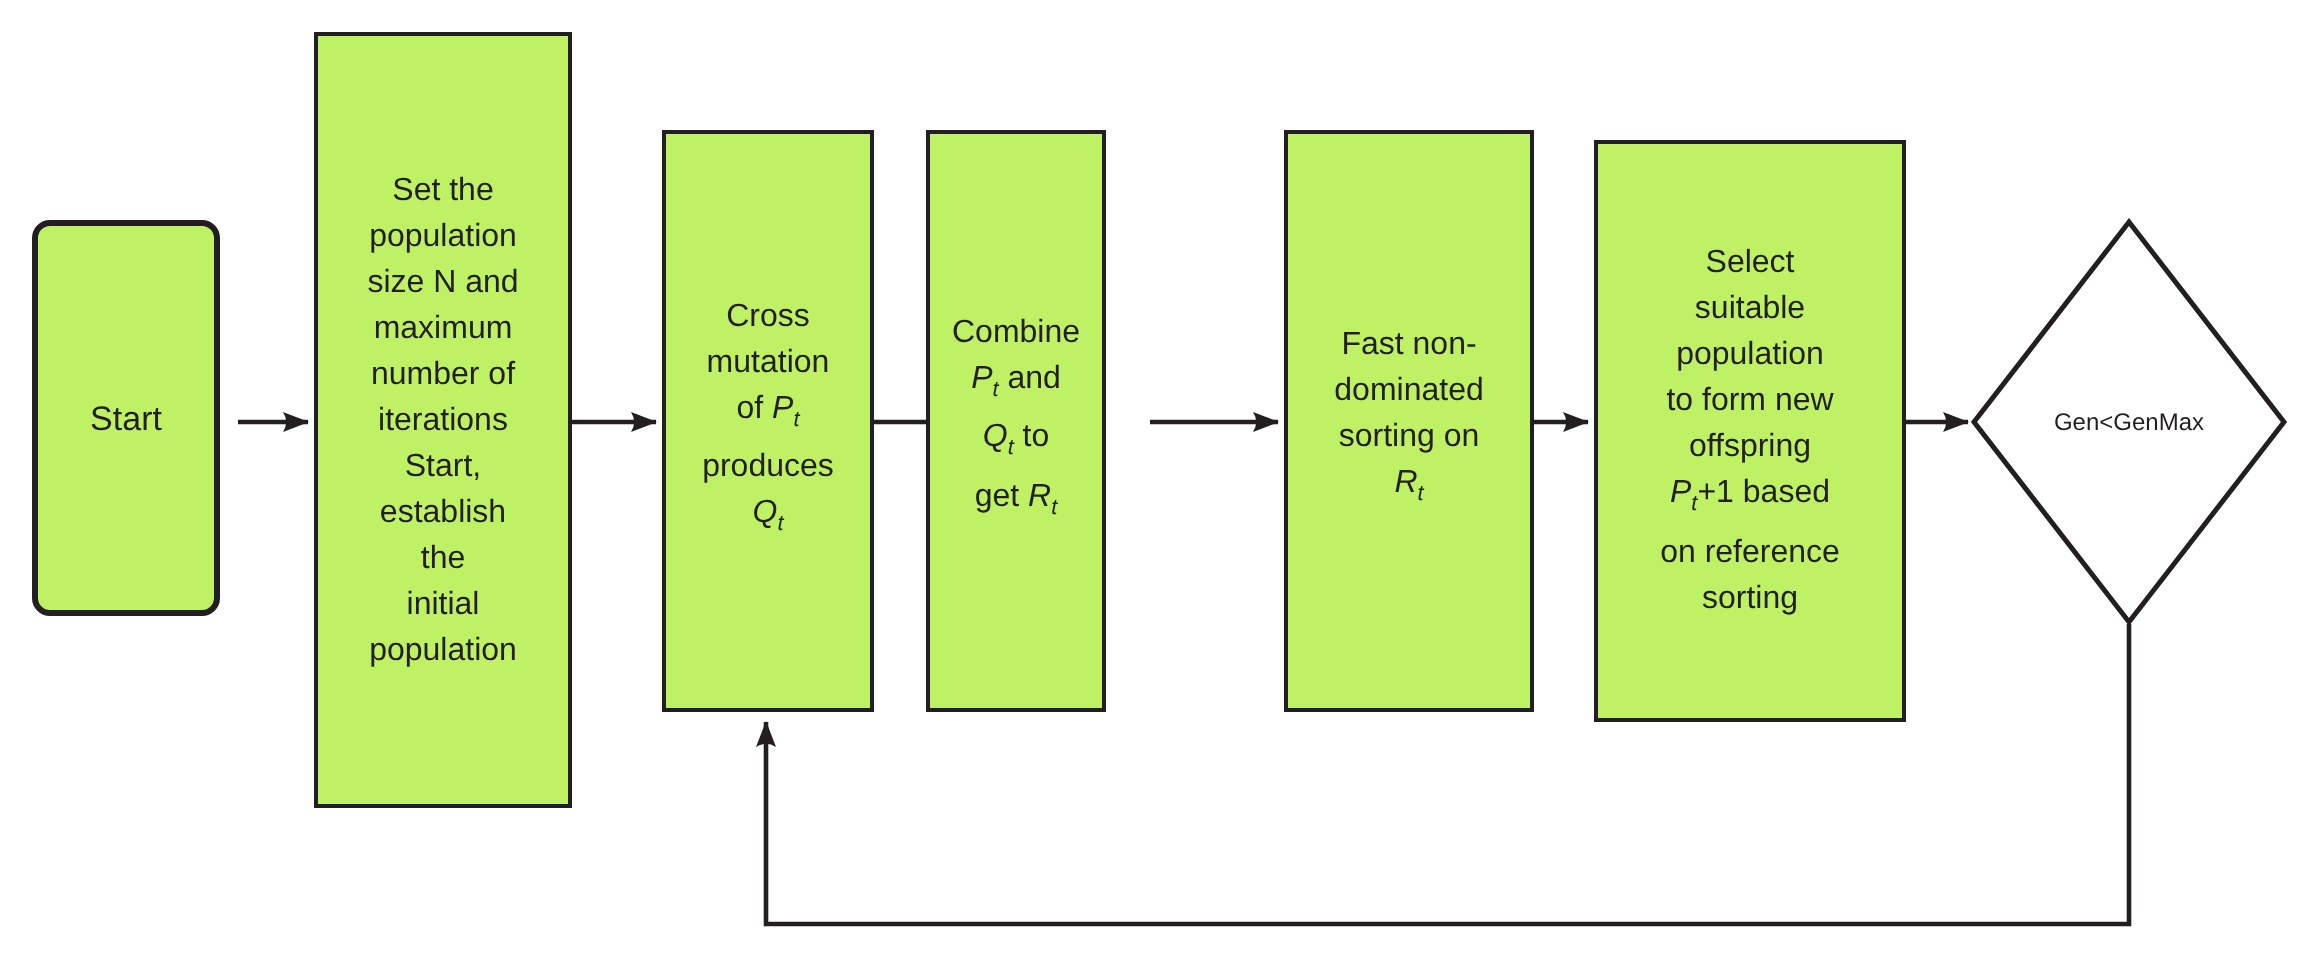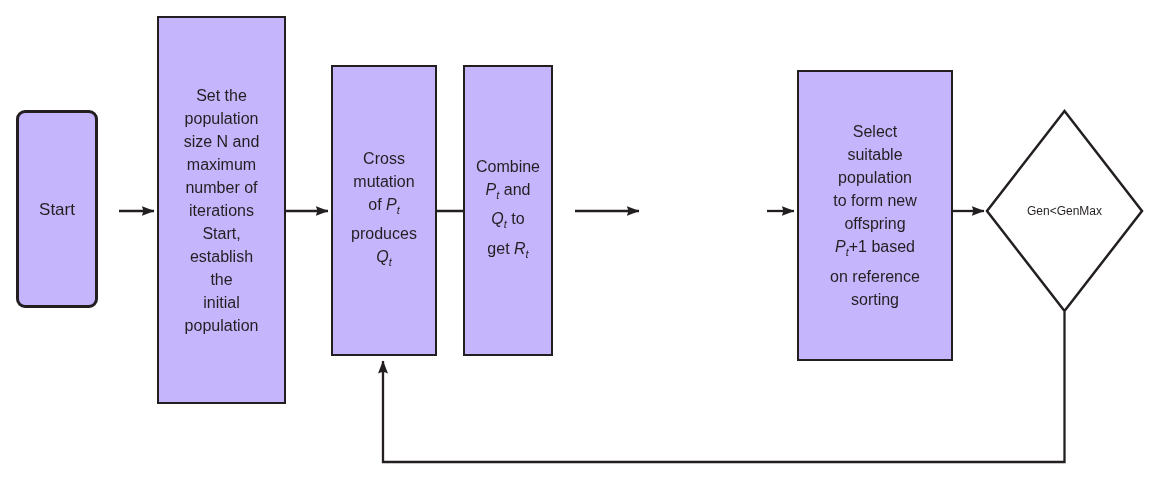--- a/index.html
+++ b/index.html
@@ -20,36 +20,36 @@
     background:var(--bg);
     overflow:hidden;
   }
   .wires{
     position:absolute;
     left:0;top:0;
     width:1150px;height:478px;
   }
   .node{
     position:absolute;
-    background:#c4b5fd;
+    background:#bef264;
     border:2.5px solid var(--stroke);
     display:flex;
     flex-direction:column;
     align-items:center;
     justify-content:center;
     text-align:center;
     font-size:16px;
     line-height:23px;
     color:var(--text);
   }
   .node.no-border{
     border:none;
     background:transparent;
   }
-  #n-start{left:16px;top:110px;width:82px;height:198px;border-radius:9px;border-width:3px;font-size:17px;}
+  #n-start{left:16px;top:110px;width:94px;height:198px;border-radius:9px;border-width:3px;font-size:17px;}
   #n-init{left:157px;top:16px;width:129px;height:388px;}
   #n-cross{left:331px;top:65px;width:106px;height:291px;}
   #n-combine{left:463px;top:65px;width:90px;height:291px;}
   #n-sort{left:642px;top:65px;width:125px;height:291px;}
   #n-select{left:797px;top:70px;width:156px;height:291px;}
   #n-decision{left:986px;top:110px;width:157px;height:202px;font-size:12px;}
   .tline{white-space:nowrap;}
   .var{font-style:italic;}
   .sub{
     font-style:italic;
@@ -115,20 +115,28 @@
 
   <div class="node" id="n-combine">
     <div>
         <div class="tline"><span>Combine</span></div>
         <div class="tline"><span class="var">P</span><span class="sub">t</span><span> and</span></div>
         <div class="tline"><span class="var">Q</span><span class="sub">t</span><span> to</span></div>
         <div class="tline"><span>get </span><span class="var">R</span><span class="sub">t</span></div>
       </div>
   </div>
 
+  <div class="node" id="n-sort">
+    <div>
+        <div class="tline"><span>Fast non-</span></div>
+        <div class="tline"><span>dominated</span></div>
+        <div class="tline"><span>sorting on</span></div>
+        <div class="tline"><span class="var">R</span><span class="sub">t</span></div>
+      </div>
+  </div>
 
   <div class="node" id="n-select">
     <div>
         <div class="tline"><span>Select</span></div>
         <div class="tline"><span>suitable</span></div>
         <div class="tline"><span>population</span></div>
         <div class="tline"><span>to form new</span></div>
         <div class="tline"><span>offspring</span></div>
         <div class="tline"><span class="var">P</span><span class="sub">t</span><span>+1 based</span></div>
         <div class="tline"><span>on reference</span></div>

